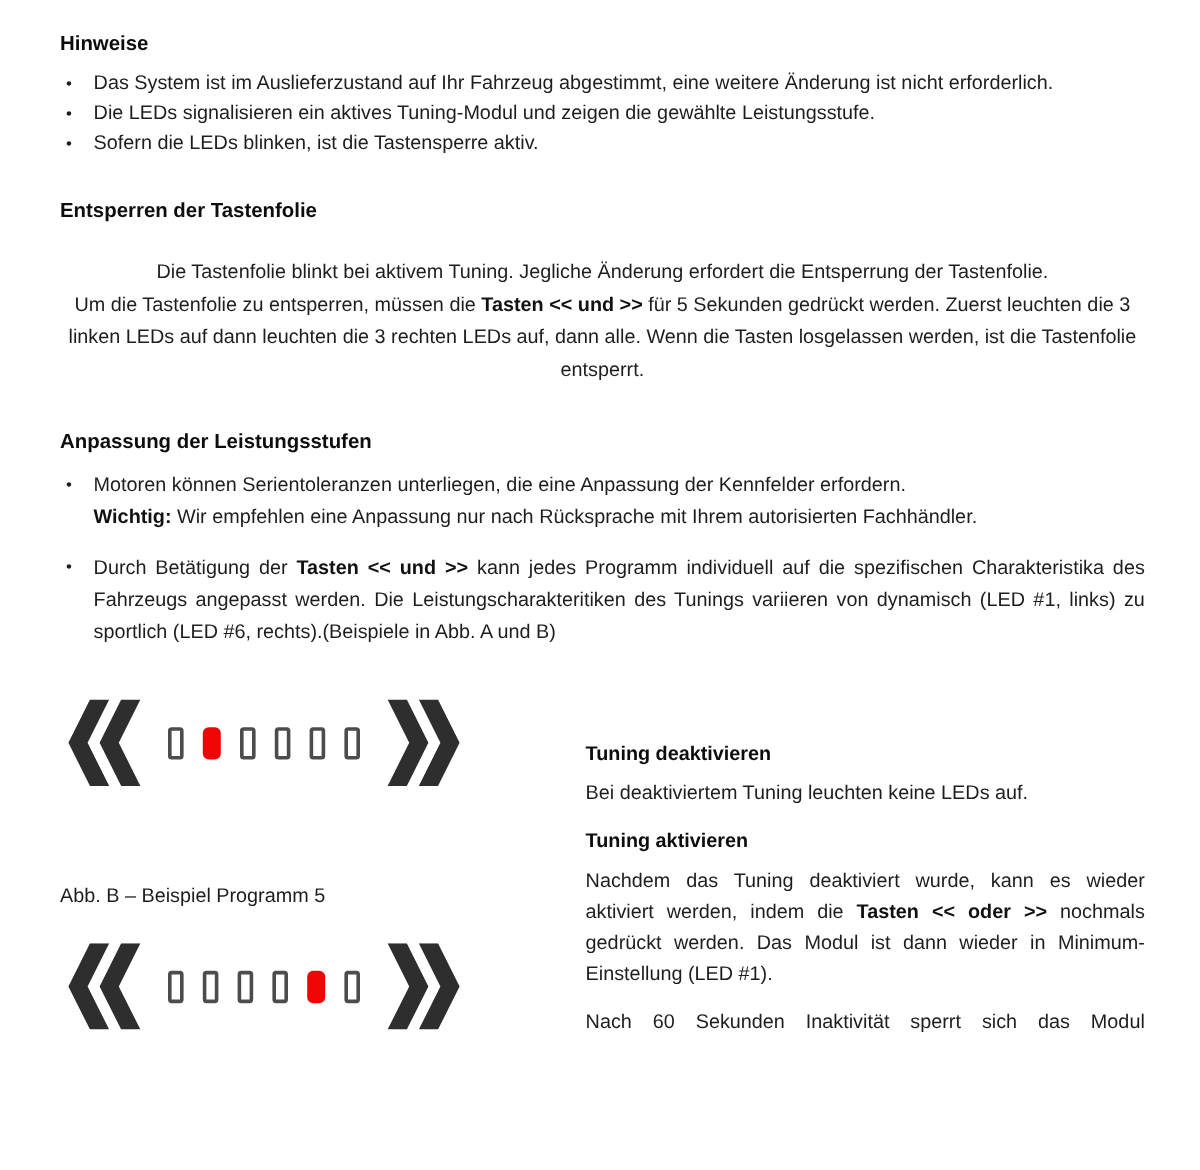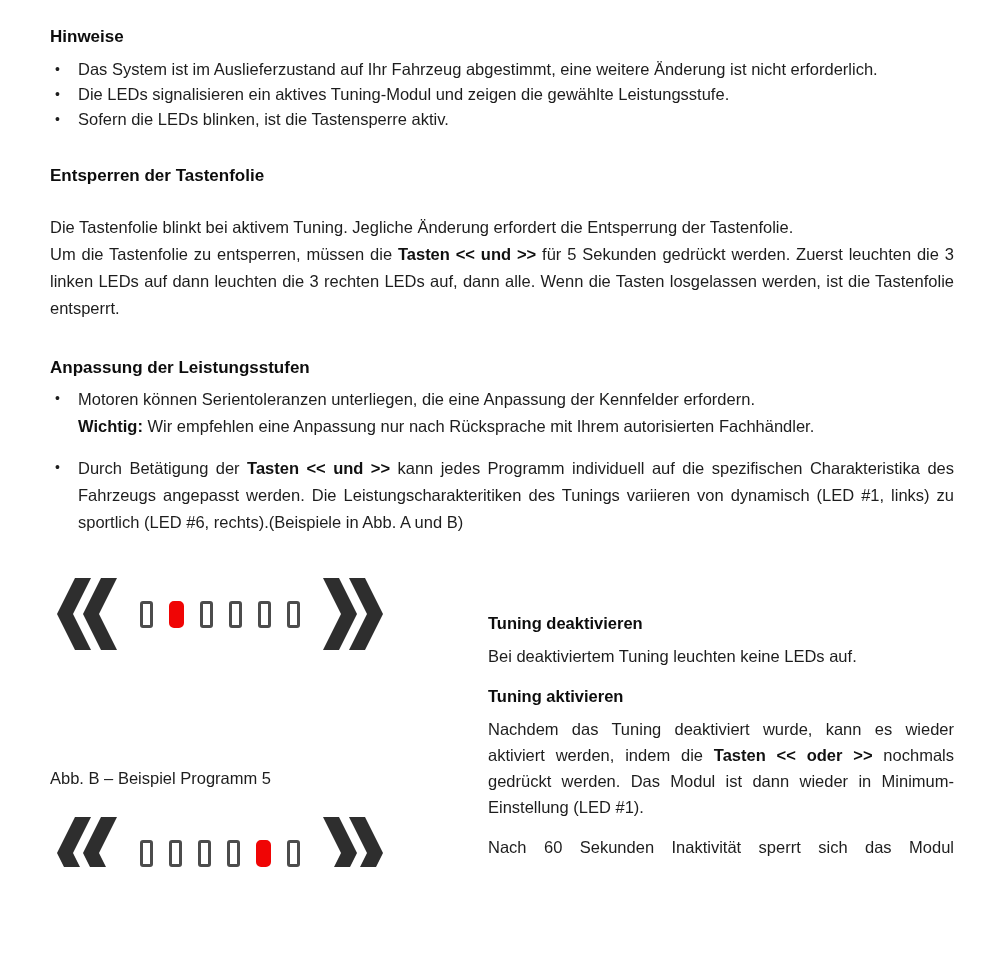--- a/index.html
+++ b/index.html
@@ -19,31 +19,31 @@
   .b{font-weight:700; color:#111;}
   .just{text-align:justify;}
   
   .bullet{display:flex; align-items:flex-start;}
   .dot{width:28px; flex:none; font-size:14px; line-height:25px; padding-left:5px;}
   .btxt{flex:1;}
   
   .sec-hinweise h2{margin-bottom:9px;}
   .sec-entsperren{margin-top:33px;}
   .sec-entsperren h2{margin-bottom:27px;}
-  .sec-entsperren p{line-height:27px;}
+  .sec-entsperren p{line-height:27px;text-align:center;}
   .sec-anpassung{margin-top:35px;}
-  .sec-anpassung h2{margin-bottom:7px;}
+  .sec-anpassung h2{margin-bottom:12px;}
   .sec-anpassung .bullet p{line-height:27px;}
   .bullet.second{margin-top:15px;}
   
   .columns{display:flex; margin-top:42px;}
   .col-left{width:438px; flex:none;}
   .col-right{flex:1; padding-top:34px;}
   .figlabel{line-height:22px; margin-bottom:28px;}
-  .figlabel.figb{margin-top:117px;}
+  .figlabel.figb{margin-top:81px;}
   .figure{display:flex; align-items:center; gap:21px; margin-left:5px;}
   .chev{width:64px; height:72px; flex:none; display:block;}
   .chev polygon{fill:var(--chevron);}
   .ledrow{display:flex; gap:16px; align-items:center;}
   .led{width:13px; height:27px; border:3px solid var(--led-border);
        border-radius:3px; background:#fff; display:inline-block;}
   .led.on{background:var(--red); border-color:var(--red); border-radius:5px; width:15px;}
   
   .col-right p{line-height:26px; margin-bottom:14px;}
   .col-right p.single{margin-bottom:16px;}

